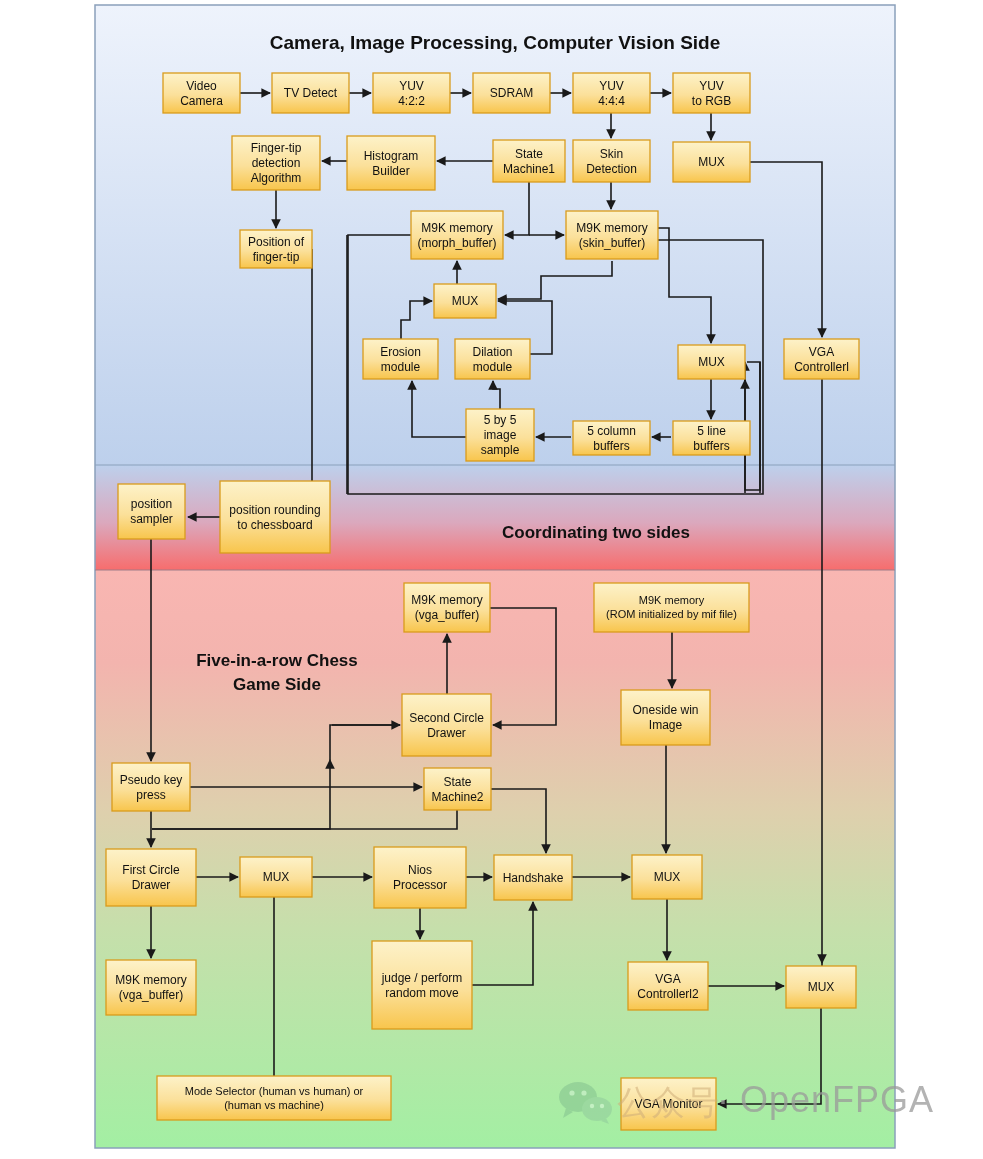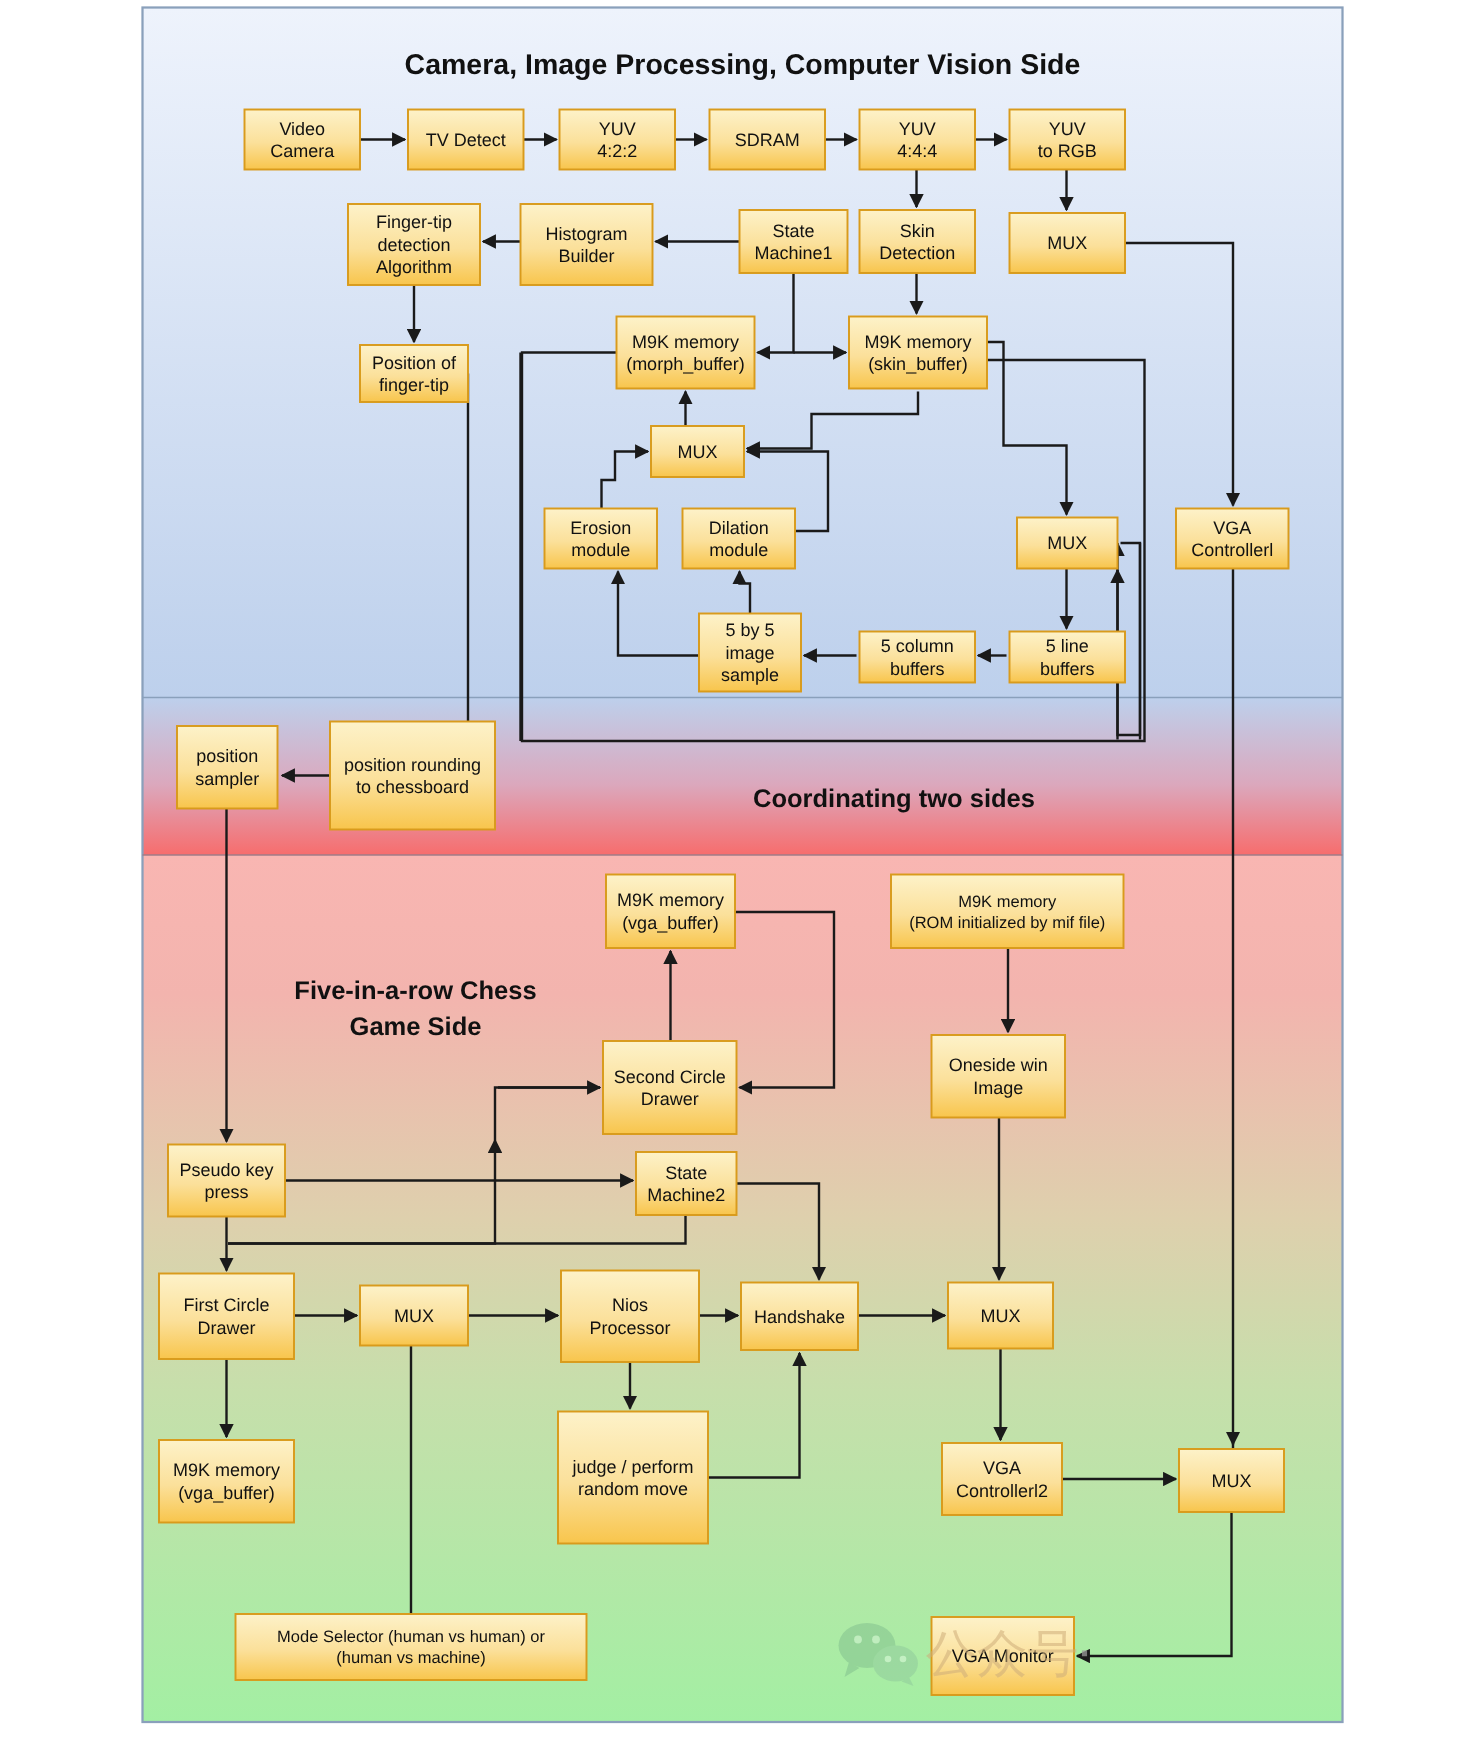--- a/index.html
+++ b/index.html
@@ -335,14 +335,15 @@
     <path d="M10 28 L7 38 L17 32 Z" fill="#7bb98a"></path>
     <circle cx="16" cy="13" r="2.6" fill="#d9f0de"></circle>
     <circle cx="28" cy="13" r="2.6" fill="#d9f0de"></circle>
     <ellipse cx="41" cy="29" rx="15" ry="12" fill="#8cc49a"></ellipse>
     <path d="M50 38 L53 44 L45 41 Z" fill="#8cc49a"></path>
     <circle cx="36" cy="26" r="2.2" fill="#e4f5e8"></circle>
     <circle cx="46" cy="26" r="2.2" fill="#e4f5e8"></circle>
   </svg>
   <div class="wm-cn">公众号</div>
   <div class="wm-text" style="left:717px;">·</div>
+  <div class="wm-text" style="left:740px;">OpenFPGA</div>
 
 </div>
 
 </body></html>

